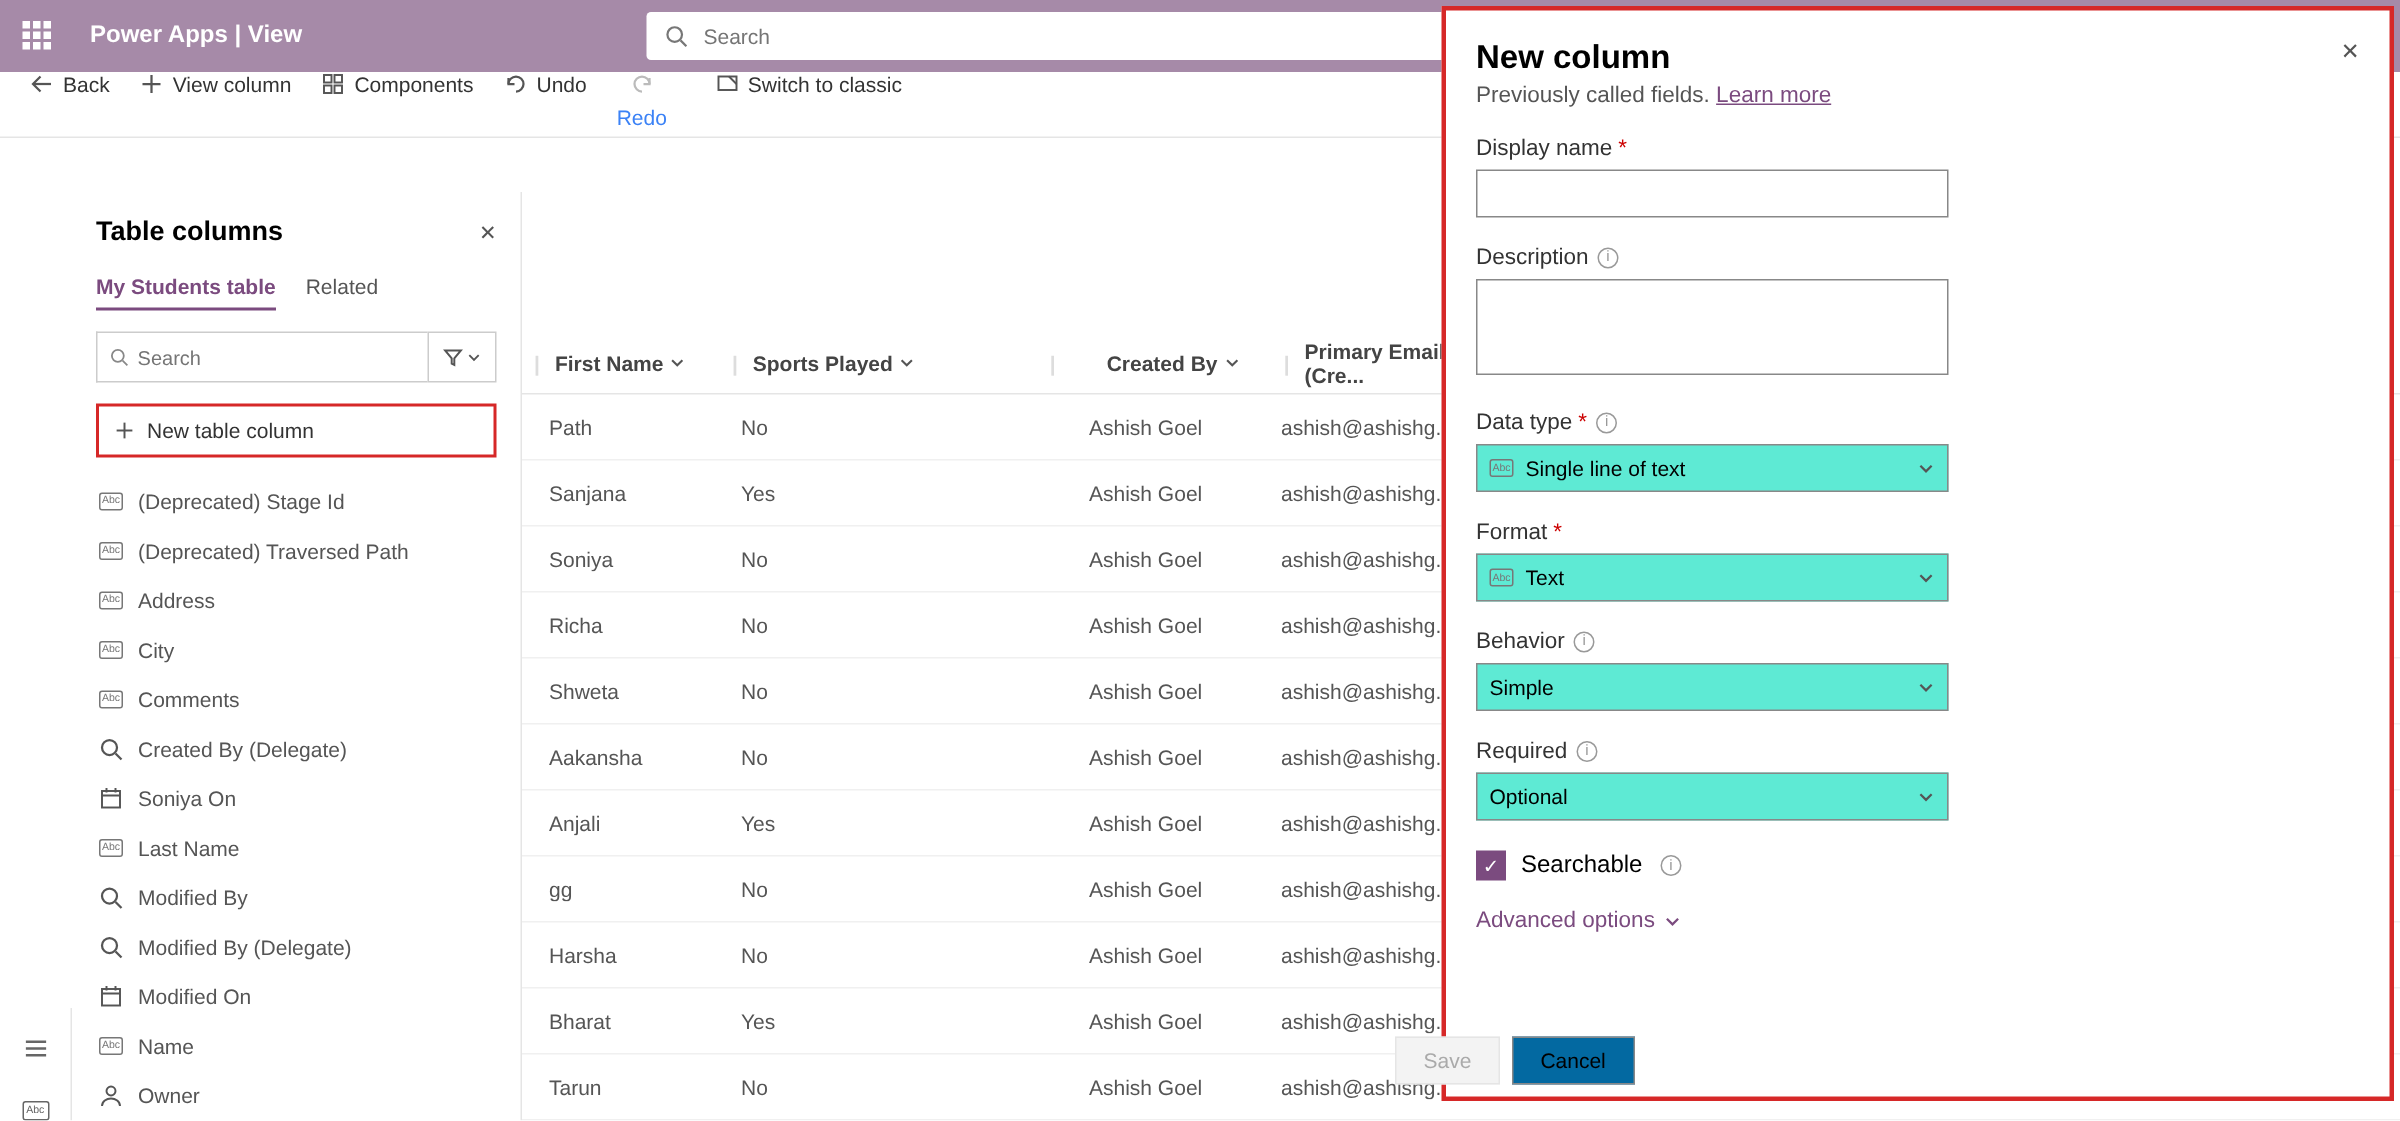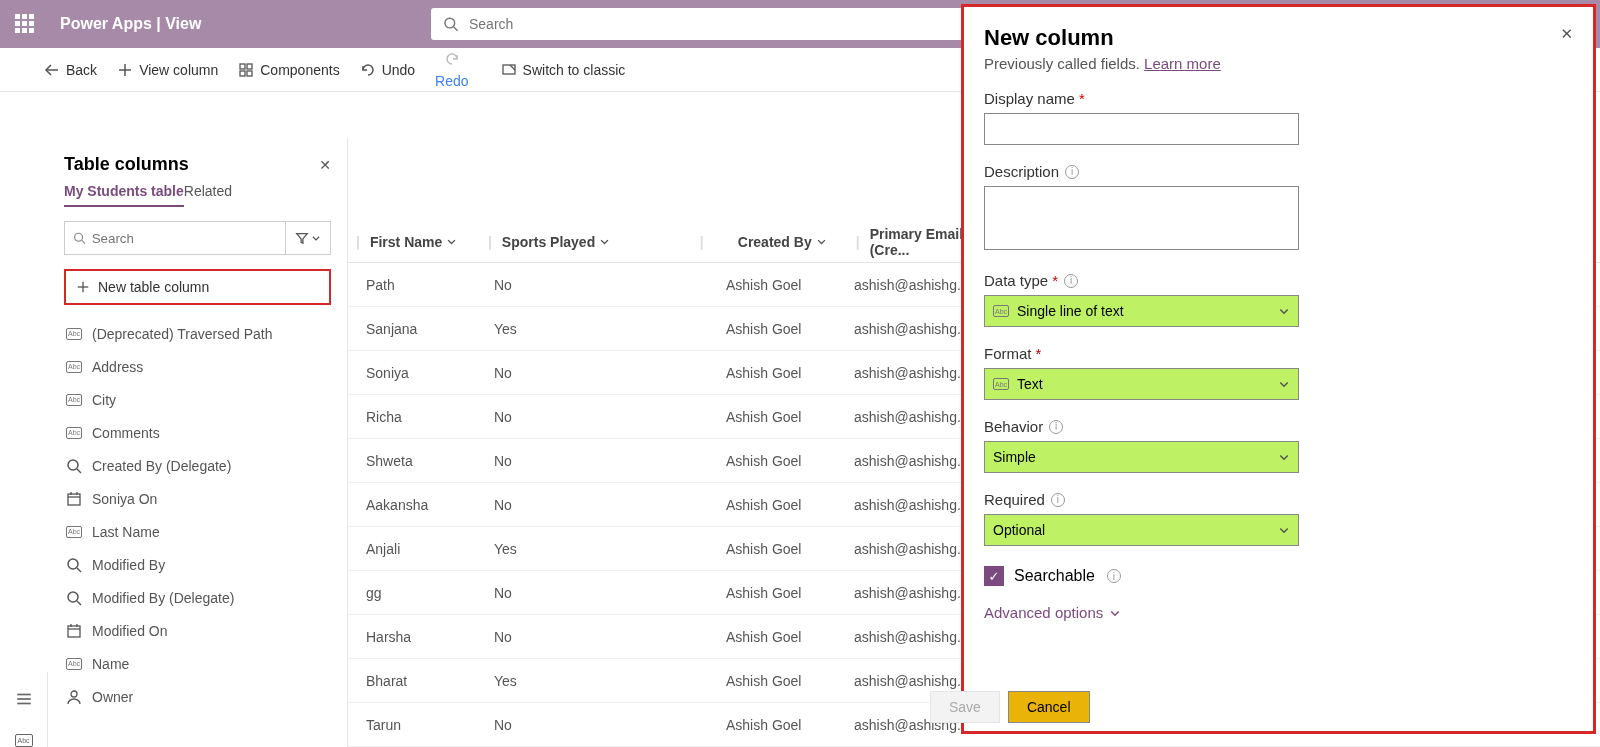--- a/index.html
+++ b/index.html
@@ -9,35 +9,35 @@
 .topbar { height: 48px; background: #a68aa8; display: flex; align-items: center; color: #fff; padding-left: 15px; }
 .waffle { width: 20px; height: 20px; display: grid; grid-template-columns: repeat(3,5px); grid-template-rows: repeat(3,5px); gap: 2px; margin-right: 25px; cursor: pointer; }
 .waffle div { background: #fff; }
 .brand { font-weight: 600; font-size: 16px; }
 .searchwrap { margin-left: 230px; width: 950px; }
 .searchbox { width: 100%; height: 32px; background: #fff; border: none; border-radius: 3px; display: flex; align-items: center; padding: 0 12px; color: #555; }
 .searchbox svg { margin-right: 10px; }
 .searchbox input { border: none; outline: none; width: 100%; font-size: 14px; color: #555; }
 
 
-.cmdbar { height: 44px; border-bottom: 1px solid #e5e5e5; display: flex; align-items: center; padding-left: 44px; gap: 20px; color: #333; font-size: 14px; }
+.cmdbar { height: 44px; border-bottom: 1px solid #e5e5e5; display: flex; align-items: flex-start; padding-left: 20px; gap: 20px; color: #333; font-size: 14px; }
 .cmd { display: flex; align-items: center; gap: 6px; cursor: pointer; }
 .cmd.disabled { color: #3b82f6; flex-direction: column; }
 .cmd svg { width: 16px; height: 16px; }
 
 
 .main { display: flex; height: calc(100% - 92px); align-items: flex-end; }
 .leftgutter { width: 48px; border-right: 1px solid #e5e5e5; display: flex; flex-direction: column; align-items: center; padding-top: 18px; gap: 26px; }
 .leftgutter .gicon { width: 18px; height: 18px; color: #666; cursor: pointer; }
 
 .sidebar { width: 300px; border-right: 1px solid #e5e5e5; padding: 16px 0 0 16px; position: relative; }
 .sidehead { display: flex; justify-content: space-between; align-items: center; padding-right: 16px; }
 .sidehead h2 { font-size: 18px; font-weight: 600; }
 .sidehead .close { cursor: pointer; color: #555; font-size: 14px; }
-.tabs { display: flex; margin-top: 8px; font-size: 14px; }
+.tabs { display: flex; gap: 20px; margin-top: 18px; font-size: 14px; }
 .tabs span { padding-bottom: 6px; cursor: pointer; color: #555; }
 .tabs span.active { color: #7b4b7f; border-bottom: 2px solid #7b4b7f; font-weight: 600; }
 .searchrow { display: flex; margin-top: 14px; padding-right: 16px; }
 .searchfield { flex: 1; height: 34px; border: 1px solid #ccc; border-right: none; display: flex; align-items: center; padding: 0 8px; font-size: 14px; color: #555; }
 .searchfield input { border: none; outline: none; width: 100%; }
 .filterbtn { width: 46px; height: 34px; border: 1px solid #ccc; display: flex; align-items: center; justify-content: center; cursor: pointer; gap: 2px; }
 .newcolbtn { display: flex; align-items: center; gap: 8px; margin: 14px 16px 0 0; height: 36px; border: 2px solid #d62828; padding: 0 10px; cursor: pointer; font-size: 14px; color: #333; }
 .collist { margin-top: 12px; overflow-y: auto; height: 430px; padding-right: 6px; position: relative; }
 .collist::-webkit-scrollbar { width: 12px; }
 .collist::-webkit-scrollbar-thumb { background: #ccc; }
@@ -63,30 +63,30 @@
 .panelhead .close { cursor: pointer; color: #555; font-size: 15px; }
 .panelsub { font-size: 15px; color: #555; margin-top: 4px; }
 .panelsub a { color: #7b4b7f; text-decoration: underline; cursor: pointer; }
 .field { margin-top: 18px; }
 .field label { font-size: 15px; color: #333; display: flex; align-items: center; gap: 4px; }
 .req { color: #c00; }
 .info { width: 14px; height: 14px; border: 1px solid #999; border-radius: 50%; display: inline-flex; align-items: center; justify-content: center; font-size: 10px; color: #999; margin-left: 2px; }
 .field input[type=text], .field textarea, .selbox { width: 315px; border: 1px solid #888; margin-top: 6px; padding: 6px 8px; font-size: 14px; font-family: inherit; }
 .field input[type=text] { height: 32px; }
 .field textarea { height: 64px; resize: none; }
-.selbox { height: 32px; display: flex; align-items: center; justify-content: space-between; cursor: pointer; background: #bef264; }
+.selbox { height: 32px; display: flex; align-items: center; justify-content: space-between; cursor: pointer; background: #5eead4; }
 .selbox .left { display: flex; align-items: center; gap: 8px; }
 .selbox .ico { width: 16px; height: 12px; border: 1px solid #777; font-size: 7px; display: flex; align-items: center; justify-content: center; color: #777; border-radius: 2px; }
 .checkrow { display: flex; align-items: center; gap: 10px; margin-top: 20px; }
 .checkrow .cb { width: 20px; height: 20px; background: #7b4b7f; display: flex; align-items: center; justify-content: center; color: #fff; font-size: 13px; cursor: pointer; }
 .advopt { color: #7b4b7f; font-size: 15px; margin-top: 18px; cursor: pointer; display: flex; align-items: center; gap: 6px; }
 .footer-btns-pos { position: absolute; left: 930px; bottom: 24px; display:flex; gap:8px; }
 .footer-btns-pos button { height: 32px; padding: 0 18px; font-size: 14px; cursor: pointer; }
 .footer-btns-pos .save { background: #f3f3f3; color: #aaa; border: 1px solid #e5e5e5; }
-.footer-btns-pos .cancel { background: #eab308; border: 1px solid #888; }
+.footer-btns-pos .cancel { background: #0369a1; border: 1px solid #888; }
 </style>
 </head>
 <body>
 
 <div class="topbar">
   <div class="waffle">
     <div></div>
       <div></div>
       <div></div>
       <div></div>
@@ -193,20 +193,24 @@
       </div>
     </div>
     <div class="newcolbtn">
       <svg width="14" height="14" viewBox="0 0 16 16" fill="none" stroke="#555" stroke-width="1.5">
           <line x1="8" y1="2" x2="8" y2="14"></line>
           <line x1="2" y1="8" x2="14" y2="8"></line>
         </svg>
       <span>New table column</span>
     </div>
     <div class="collist" id="collist">
+        <div class="colitem">
+          <span class="ico">Abc</span>
+          <span>(Deprecated) Stage Id</span>
+        </div>
         <div class="colitem">
           <span class="ico">Abc</span>
           <span>(Deprecated) Traversed Path</span>
         </div>
         <div class="colitem">
           <span class="ico">Abc</span>
           <span>Address</span>
         </div>
         <div class="colitem">
           <span class="ico">Abc</span>

